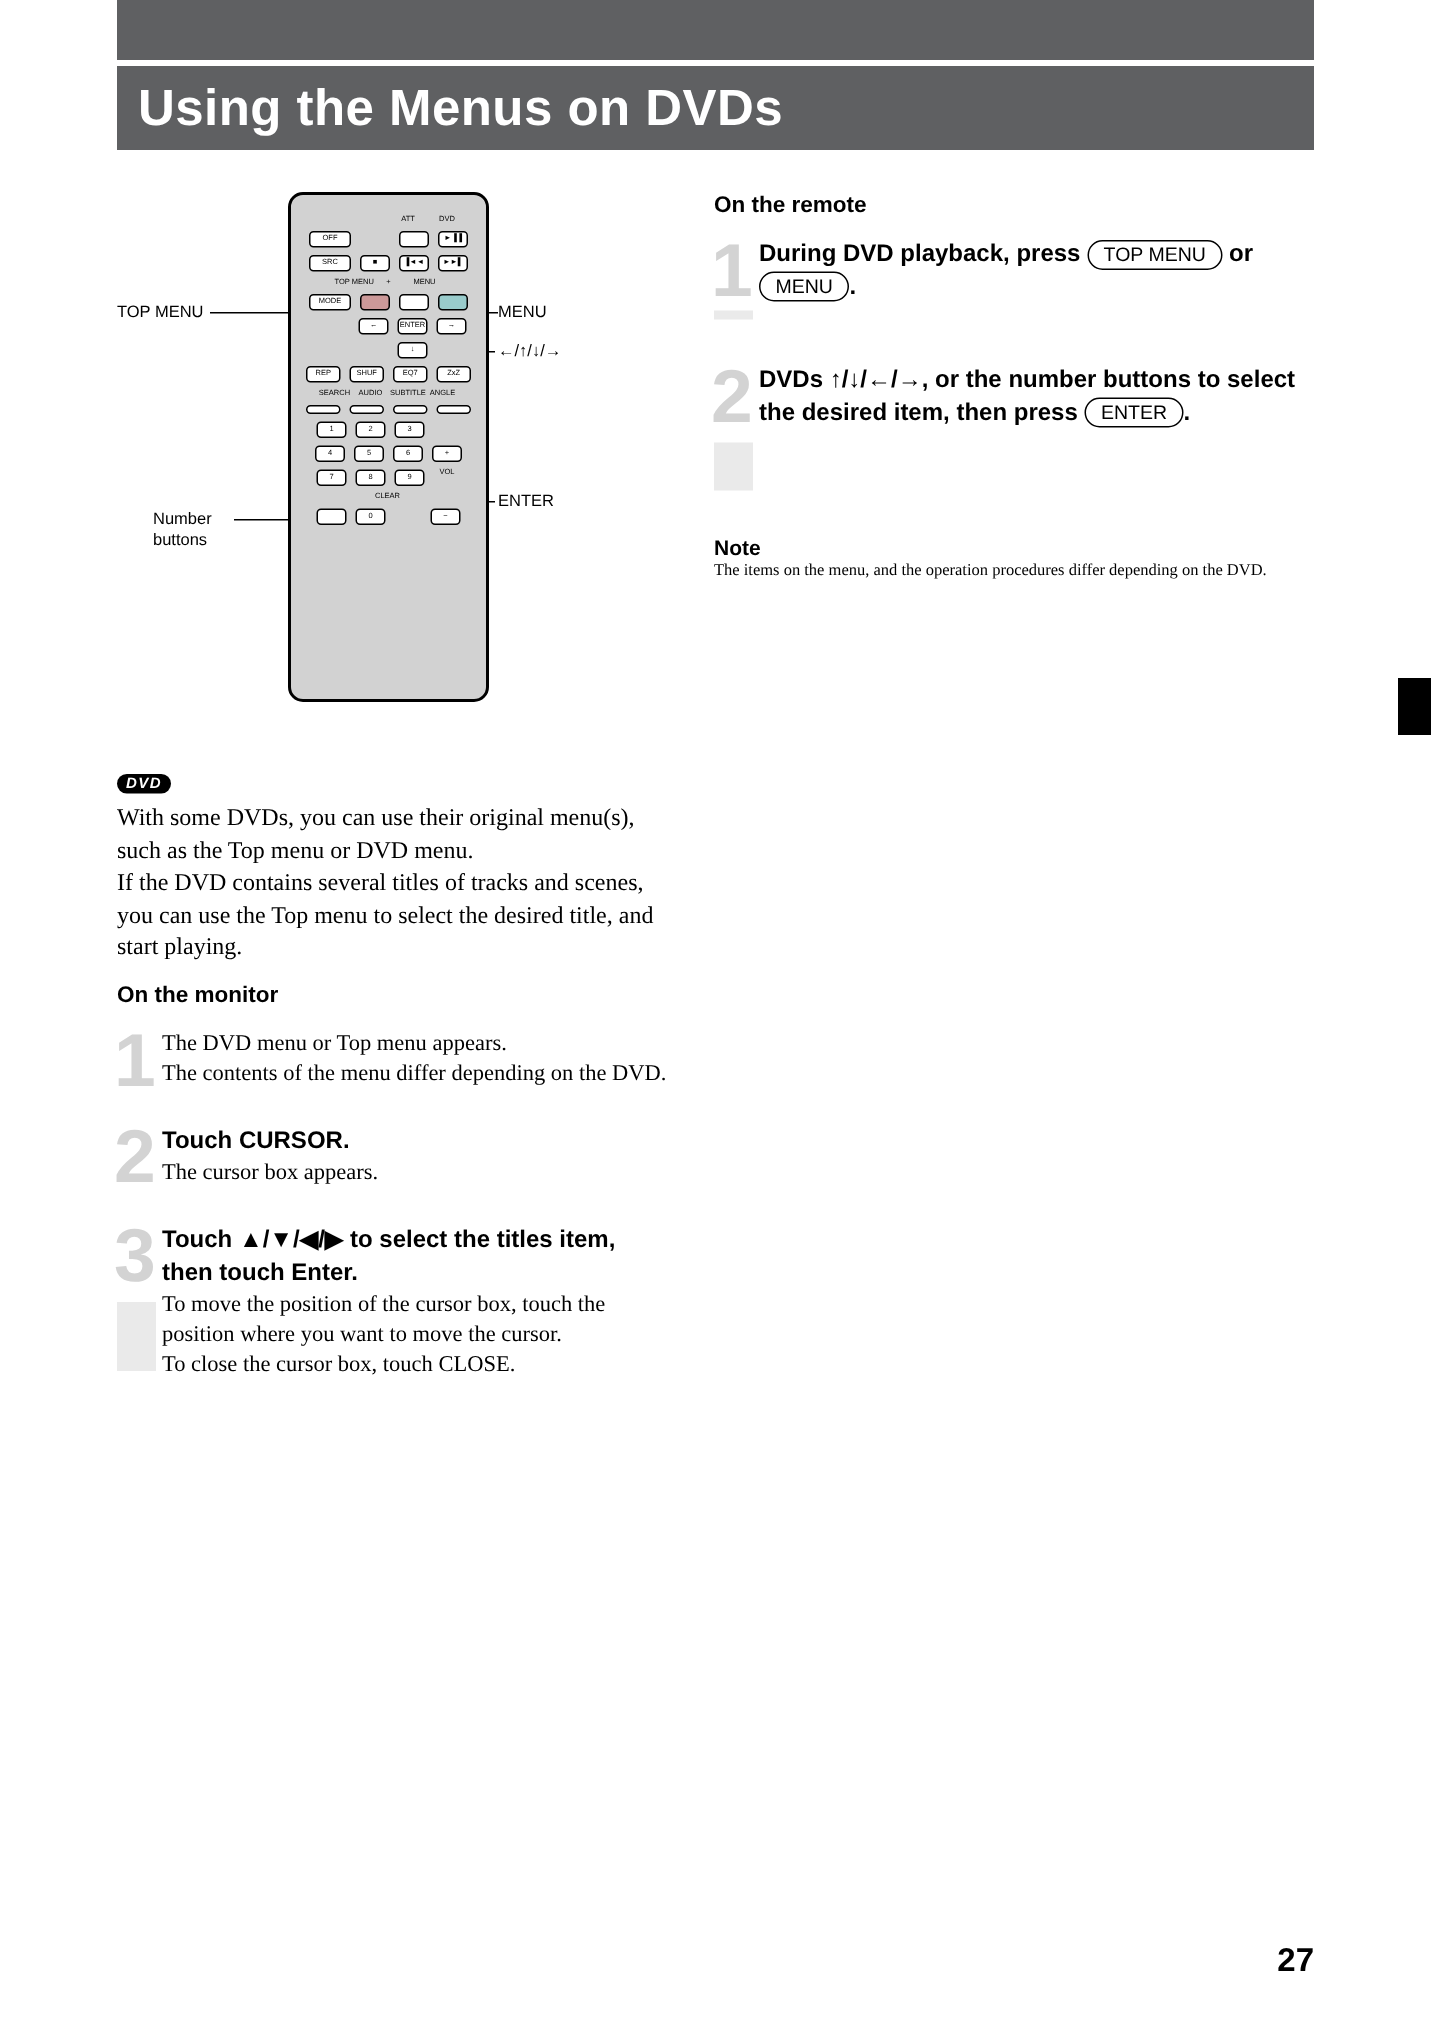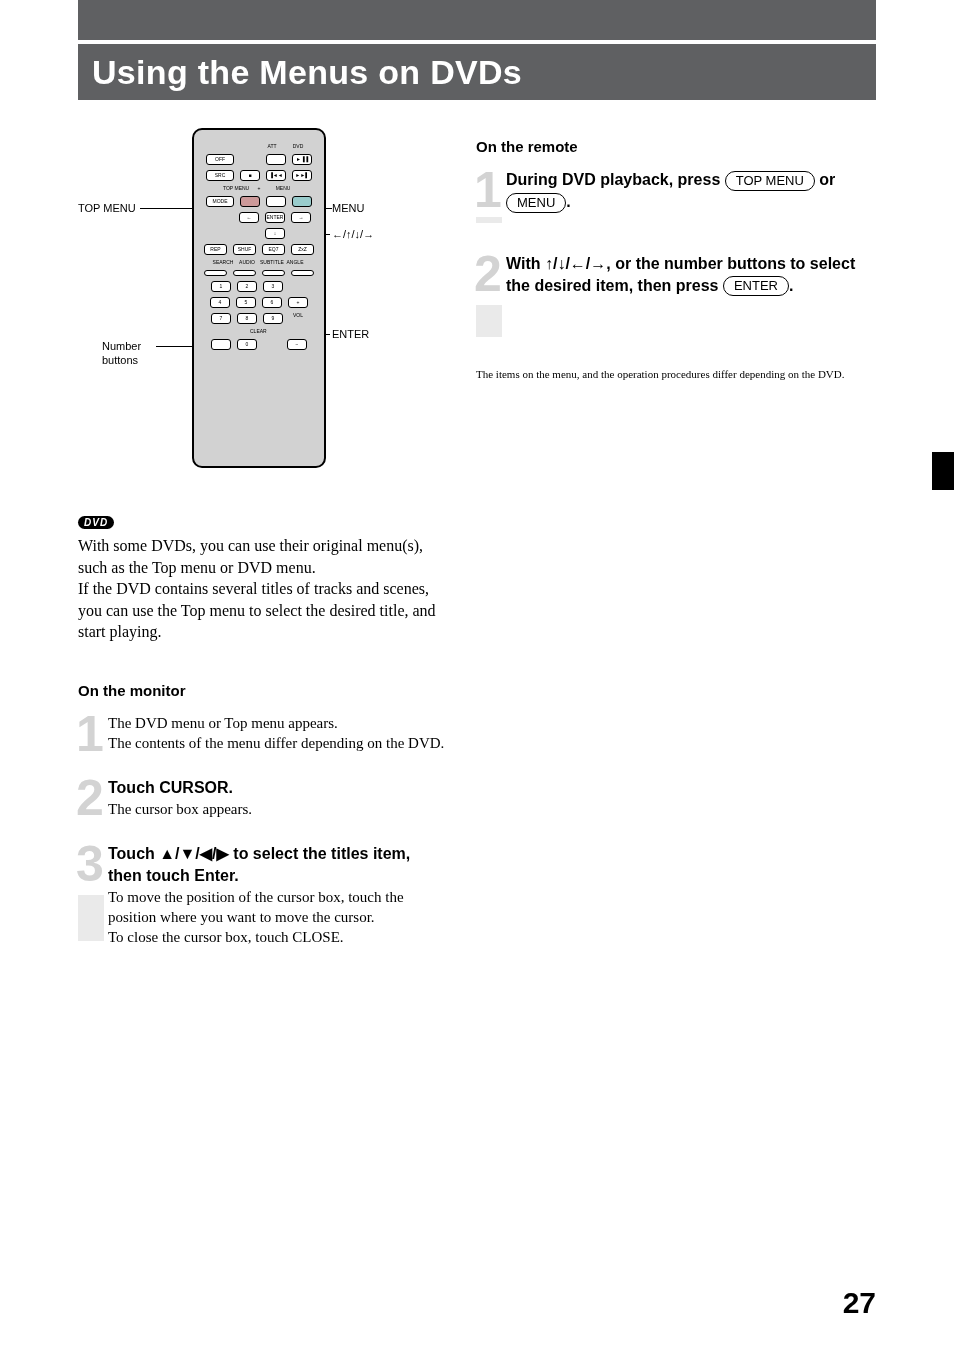--- a/index.html
+++ b/index.html
@@ -92,21 +92,21 @@
     letter-spacing: 1px;
     color: #fff;
     background: #000;
     padding: 1px 6px;
     border-radius: 10px;
     font-style: italic;
     font-weight: 700;
     margin-bottom: 6px;
   }
   .body-text { font-family: Georgia, 'Times New Roman', serif; font-size: 16px; line-height: 1.35; }
-  .sub-h { font-weight: 700; font-size: 15px; margin-top: 39px; margin-bottom: 14px; }
+  .sub-h { font-weight: 700; font-size: 15px; margin-top: 12px; margin-bottom: 14px; }
 
   .step { position: relative; padding-left: 30px; margin-bottom: 24px; border-left: 0; }
   .step-num-bg {
     position: absolute; left: -2px; top: -8px;
     font-size: 50px; font-weight: 700; color: #d3d3d3; z-index: 0;
   }
   .step-title { position: relative; z-index: 1; font-weight: 700; font-size: 16px; line-height: 1.35; }
   .step-body  { position: relative; z-index: 1; font-family: Georgia,'Times New Roman',serif; font-size: 15px; line-height: 1.35; }
   .step::before {
     content: ""; position: absolute; left: 0; top: 52px; bottom: 6px; width: 26px;
@@ -130,21 +130,21 @@
     font-weight: 400;
     vertical-align: middle;
     line-height: 18px;
     font-family: Arial, Helvetica, sans-serif;
   }
   .note-h { font-weight: 700; font-size: 14px; margin-top: 14px; }
   .note-t { font-family: Georgia,'Times New Roman',serif; font-size: 11px; line-height: 1.35; }
 
   .page-num {
     position: absolute; right: 78px; bottom: 28px;
-    font-size: 30px; font-weight: 700; margin-left: 28px;
+    font-size: 22px; font-weight: 700; margin-left: 28px;
   }
 </style>
 </head>
 <body>
 
 <div class="page">
 
   <div class="top-bar"></div>
   <div class="title-band">Using the Menus on DVDs</div>
   <div class="side-tab"></div>
@@ -298,37 +298,38 @@
       <div class="step-body">
         <span>To move the position of the cursor box, touch the position where you want to move the cursor.</span><br>
         <span>To close the cursor box, touch CLOSE.</span>
       </div>
     </div>
 
   </div>
 
   <div class="right-col">
 
-    <div class="sub-h" style="margin-top:10px;">On the remote</div>
+    <div class="sub-h" style="margin-top:0;">On the remote</div>
 
     <div class="step noshadow" style="min-height:60px;">
       <div class="step-num-bg">1</div>
       <div class="step-title">
         <span>During DVD playback, press </span>
         <span class="inline-btn">TOP MENU</span>
         <span> or </span>
         <span class="inline-btn">MENU</span><span>.</span>
       </div>
     </div>
 
     <div class="step" style="min-height:90px;">
       <div class="step-num-bg">2</div>
       <div class="step-title">
-        <span>With </span><span>↑/↓/←/→</span><span>, or the number buttons to select the desired item, then press </span><span class="inline-btn">ENTER</span><span>.</span>
-      </div>
-    </div>
-
+        <span>DVDs </span><span>↑/↓/←/→</span><span>, or the number buttons to select the desired item, then press </span><span class="inline-btn">ENTER</span><span>.</span>
+      </div>
+    </div>
+
+    <div class="note-h">Note</div>
     <div class="note-t">The items on the menu, and the operation procedures differ depending on the DVD.</div>
 
   </div>
 
   <div class="page-num">27</div>
 </div>
 
 </body></html>

